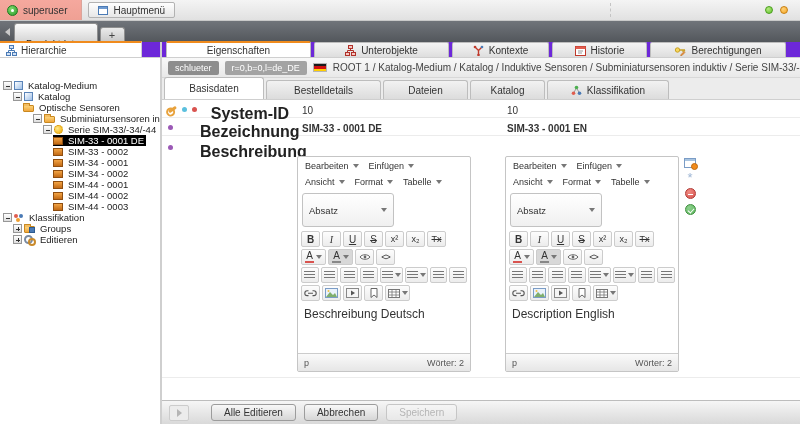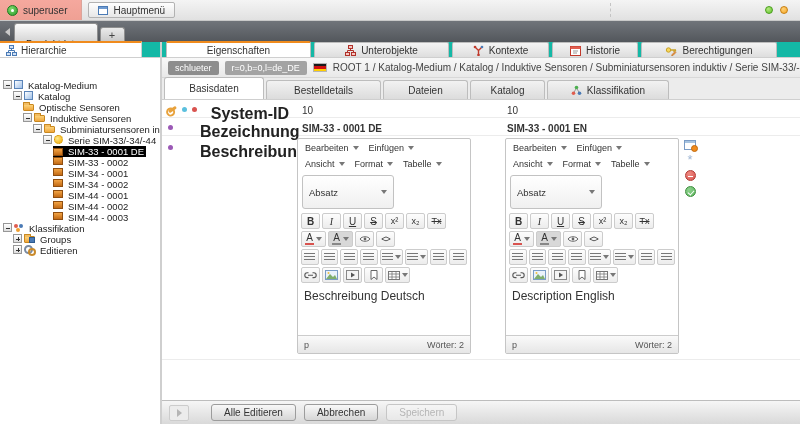--- a/index.html
+++ b/index.html
@@ -31,27 +31,27 @@
   .doc-tab { height:19px; display:flex; gap:15px; padding:0 11px;
     background:linear-gradient(#fbfbfb,#d4d4d4); border:1px solid #8f8f8f; border-bottom:none;
     border-radius:3px 3px 0 0; color:#222; cursor:pointer;flex-direction:column; }
   .plus-tab { height:15px; width:25px; margin-left:2px; display:flex; align-items:center; justify-content:center;
     background:linear-gradient(#ebebeb,#c8c8c8); border:1px solid #8f8f8f; border-bottom:none;
     border-radius:3px 3px 0 0; font-size:11px; color:#444; cursor:pointer; }
 
   
   .workspace { display:flex; height:382px; }
   .left-panel { width:161px; background:#fff; border-right:1px solid #cfcfcf; display:flex; flex-direction:column; }
-  .panel-header, .main-tabs { height:16px; background:#14b8a6; border-bottom:1px solid #cfcfcf; display:flex; align-items:flex-end; }
+  .panel-header, .main-tabs { height:16px; background:#6d28d9; border-bottom:1px solid #cfcfcf; display:flex; align-items:flex-end; }
   .hier-tab { width:142px; height:16px; background:#fff; border-right:1px solid #cfcfcf; border-top:2px solid #f08b1d;
     display:flex; align-items:center; gap:4px; padding-left:6px; cursor:pointer; }
 
   
   .tree { flex:1; padding-top:22px; overflow:hidden; }
-  .tree-row { height:11px; display:flex; font-size:9.5px; color:#222; white-space:nowrap; cursor:pointer; }
+  .tree-row { height:11px; display:flex; align-items:center; font-size:9.5px; color:#222; white-space:nowrap; cursor:pointer; }
   .lvl0{padding-left:3px}.lvl1{padding-left:13px}.lvl2{padding-left:23px}
   .lvl3{padding-left:33px}.lvl4{padding-left:43px}.lvl5{padding-left:53px}
   .exp { width:9px; height:9px; flex:none; border:1px solid #979797; background:linear-gradient(#fff,#ddd); position:relative; margin-right:2px; cursor:pointer; }
   .exp::before { content:""; position:absolute; left:2px; top:3.5px; width:4px; height:1px; background:#333; }
   .exp.plus::after { content:""; position:absolute; left:3.5px; top:2px; width:1px; height:4px; background:#333; }
   .tree-lbl { padding:0 2px; }
   .sel-wrap { display:flex; align-items:center; background:#000; }
   .sel-wrap .tree-lbl { color:#fff; }
   .tree-ic { flex:none; margin-right:3px; }
   .ic-medium { width:9px; height:9px; border:1px solid #5b84b8; background:linear-gradient(135deg,#ffffff,#9fc0e8); }
@@ -72,21 +72,21 @@
 
   .splitter { width:4px; background:#e6e6e6; border-right:1px solid #cfcfcf; cursor:col-resize; }
 
   
   .main { flex:1; display:flex; flex-direction:column; position:relative; background:#fff; }
   .main-tabs { padding-left:4px; gap:3px; }
   .m-tab { height:15px; display:flex; align-items:center; justify-content:center; gap:5px;
     border:1px solid #bdbdbd; border-bottom:none; border-radius:2px 2px 0 0;
     background:linear-gradient(#f4f4f4,#dedede); color:#333; cursor:pointer; }
   .m-tab.active { height:16px; background:#fff; border-top:2px solid #f08b1d; }
-  .w145{width:145px}.w135{width:135px}.w97{width:97px}.w95{width:86px}.w124{width:136px}
+  .w145{width:145px}.w135{width:135px}.w97{width:97px}.w95{width:95px}.w124{width:136px}
 
   .breadcrumb-row { height:20px; background:linear-gradient(#f8f8f8,#e9e9e9); border-bottom:1px solid #d8d8d8;
     display:flex; align-items:center; gap:6px; padding:0 6px; }
   .badge { background:#8d8d8d; color:#fff; font-size:9px; padding:2px 7px; border-radius:2px; white-space:nowrap; }
   .badge.ctx { background:#a3a3a3; }
   .flag-de { width:14px; height:9px; flex:none; border:1px solid #b5b5b5;
     background:linear-gradient(#1a1a1a 0 33%,#d01010 33% 66%,#ffce00 66% 100%); }
   .bc-path { flex:1; color:#444; white-space:nowrap; overflow:hidden; }
 
   .subtab-row { height:22px; background:#ececec; border-bottom:1px solid #cfcfcf; display:flex; align-items:flex-end; gap:2px; padding-left:2px; }
@@ -105,21 +105,21 @@
   .ic-key { width:9px; height:3px; margin-top:2px; background:#e8a23c; border-radius:2px; transform:rotate(-35deg); position:relative; }
   .ic-key::before { content:""; position:absolute; left:-3px; top:-2px; width:5px; height:5px; border:2px solid #e8a23c; border-radius:50%; background:transparent; }
   .row-label { width:97px; flex:none; text-align:right; font-weight:bold; font-size:16px; color:#222; padding:5px 8px 0 0; }
   .val { font-size:10px; color:#333; padding-top:5px; }
   .val.c1 { width:210px; flex:none; padding-left:5px; }
   .val.bold { font-weight:bold; }
   .row-sys { height:18px; } .row-bez { height:18px; }
   .row-desc { padding:2px 0 5px 0; }
 
   
-  .editors-wrap { display:flex; }
+  .editors-wrap { display:flex;margin-top:18px; }
   .rte { width:174px; height:216px; border:1px solid #c5c5c5; border-radius:2px; display:flex; flex-direction:column; background:#fff; }
   .rte + .gap { width:34px; flex:none; }
   .gap { width:34px; flex:none; }
   .mce-menubar { display:flex; flex-wrap:wrap; padding:1px 2px; }
   .menu-item { display:flex; align-items:center; gap:4px; padding:3px 5px; font-size:9px; color:#333; cursor:pointer; border-radius:2px; }
   .caret { width:0; height:0; border-left:3px solid transparent; border-right:3px solid transparent; border-top:4px solid #777; }
   .fmt-select { margin:2px 4px; width:92px; height:18px; border:1px solid #c2c2c2; border-radius:3px; background:linear-gradient(#fff,#f0f0f0);
     display:flex; align-items:center; padding:16px 6px; font-size:9.5px; cursor:pointer; }
   .fmt-select .caret { margin-left:auto; }
   .mce-toolbar { padding:1px 2px; }
@@ -233,25 +233,20 @@
         </div>
       <div class="tree-row lvl1">
           <span class="exp"></span>
           <span class="tree-ic ic-medium"></span>
           <span class="tree-lbl">Katalog</span>
         </div>
       <div class="tree-row lvl2">
           <span class="tree-ic ic-folder"></span>
           <span class="tree-lbl">Optische Sensoren</span>
         </div>
-      <div class="tree-row lvl2">
-          <span class="exp"></span>
-          <span class="tree-ic ic-folder"></span>
-          <span class="tree-lbl">Induktive Sensoren</span>
-        </div>
       <div class="tree-row lvl3">
           <span class="exp"></span>
           <span class="tree-ic ic-folder"></span>
           <span class="tree-lbl">Subminiatursensoren induktiv</span>
         </div>
       <div class="tree-row lvl4">
           <span class="exp"></span>
           <span class="tree-ic ic-series"></span>
           <span class="tree-lbl">Serie SIM-33/-34/-44</span>
         </div>

